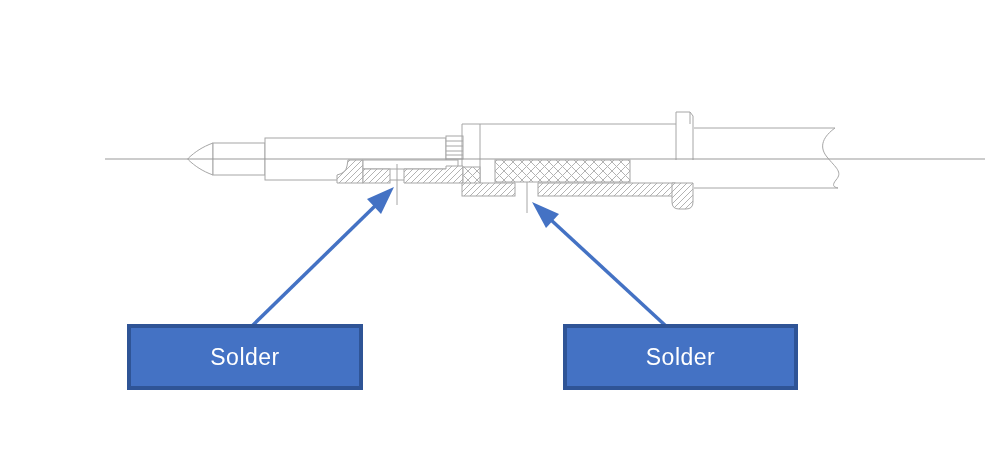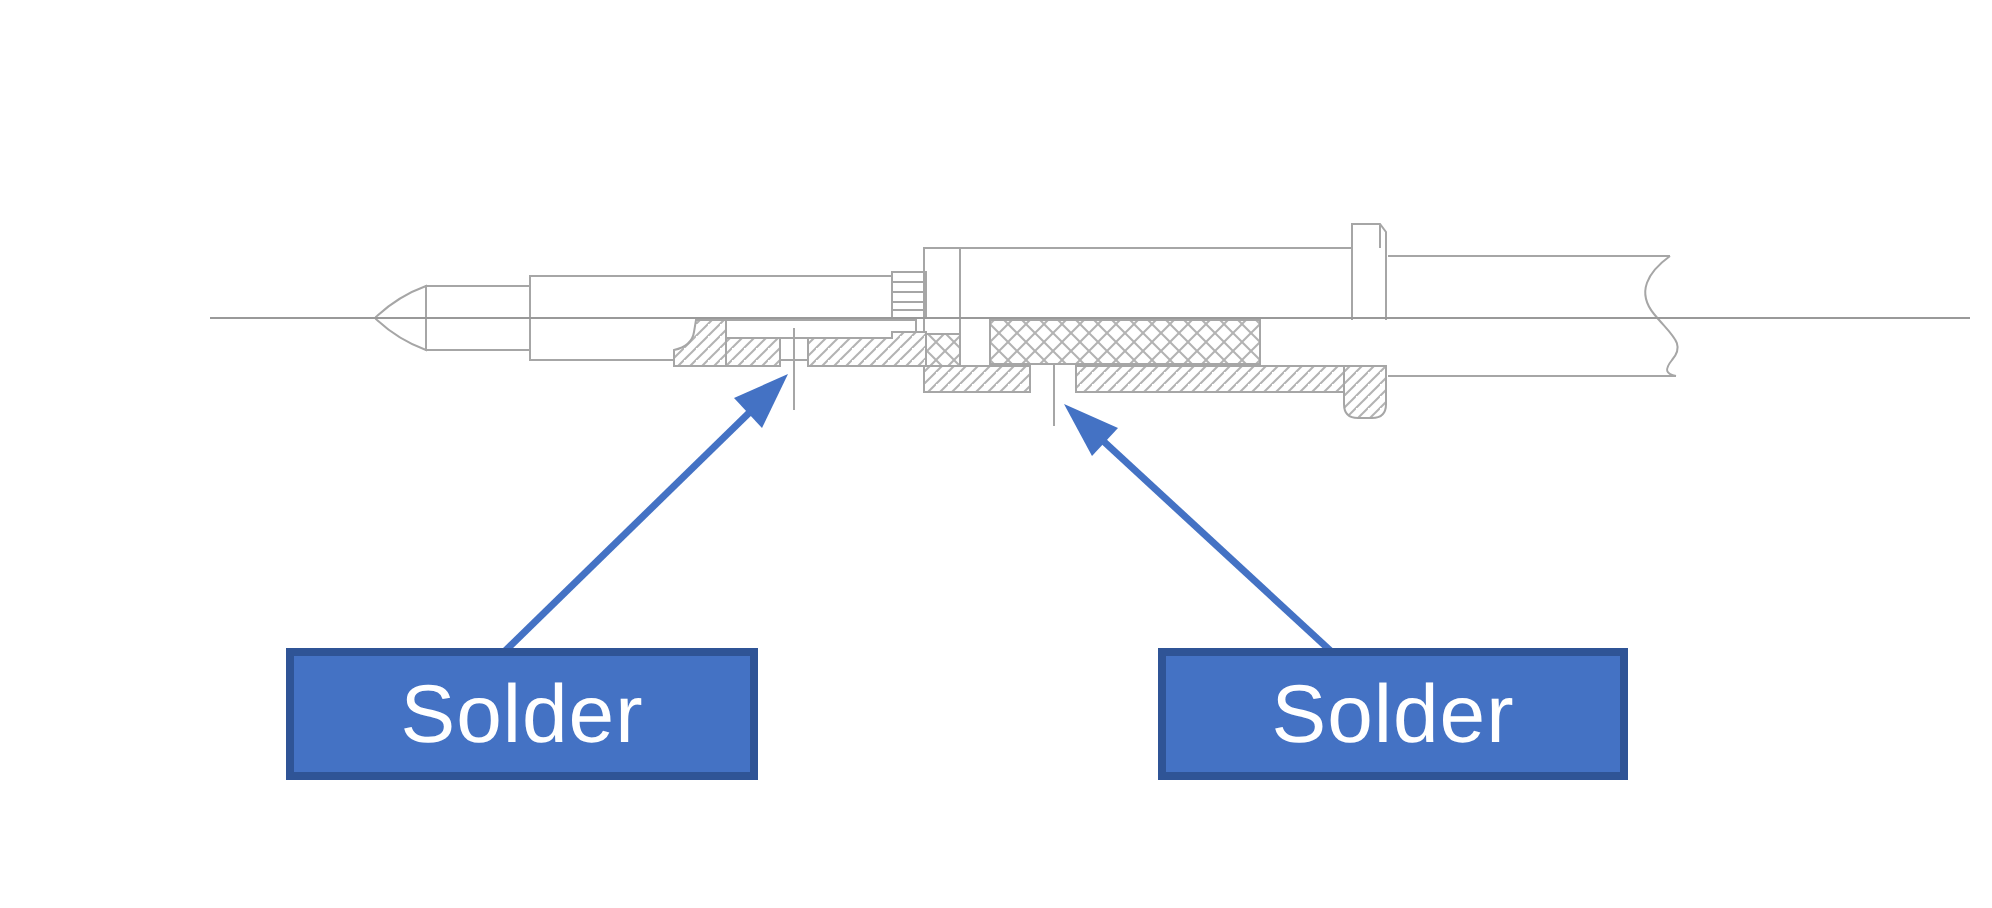--- a/index.html
+++ b/index.html
@@ -38,24 +38,23 @@
   
   .callout {
     position: absolute;
     box-sizing: border-box;
     background: var(--callout-fill);
     border: 4px solid var(--callout-border);
     color: var(--callout-text);
     display: flex;
     align-items: center;
     justify-content: center;
-    font-size: 41px;
+    font-size: 23px;
     letter-spacing: 0.5px;
     user-select: none;
-    margin-left: 16px;
   }
   .callout-1 { left: 127px; top: 324px; width: 236px; height: 66px; }
   .callout-2 { left: 563px; top: 324px; width: 235px; height: 66px; }
 </style>
 </head>
 <body>
 
 <div class="stage">
 
   <svg class="drawing" viewBox="0 0 996 454" xmlns="http://www.w3.org/2000/svg">

